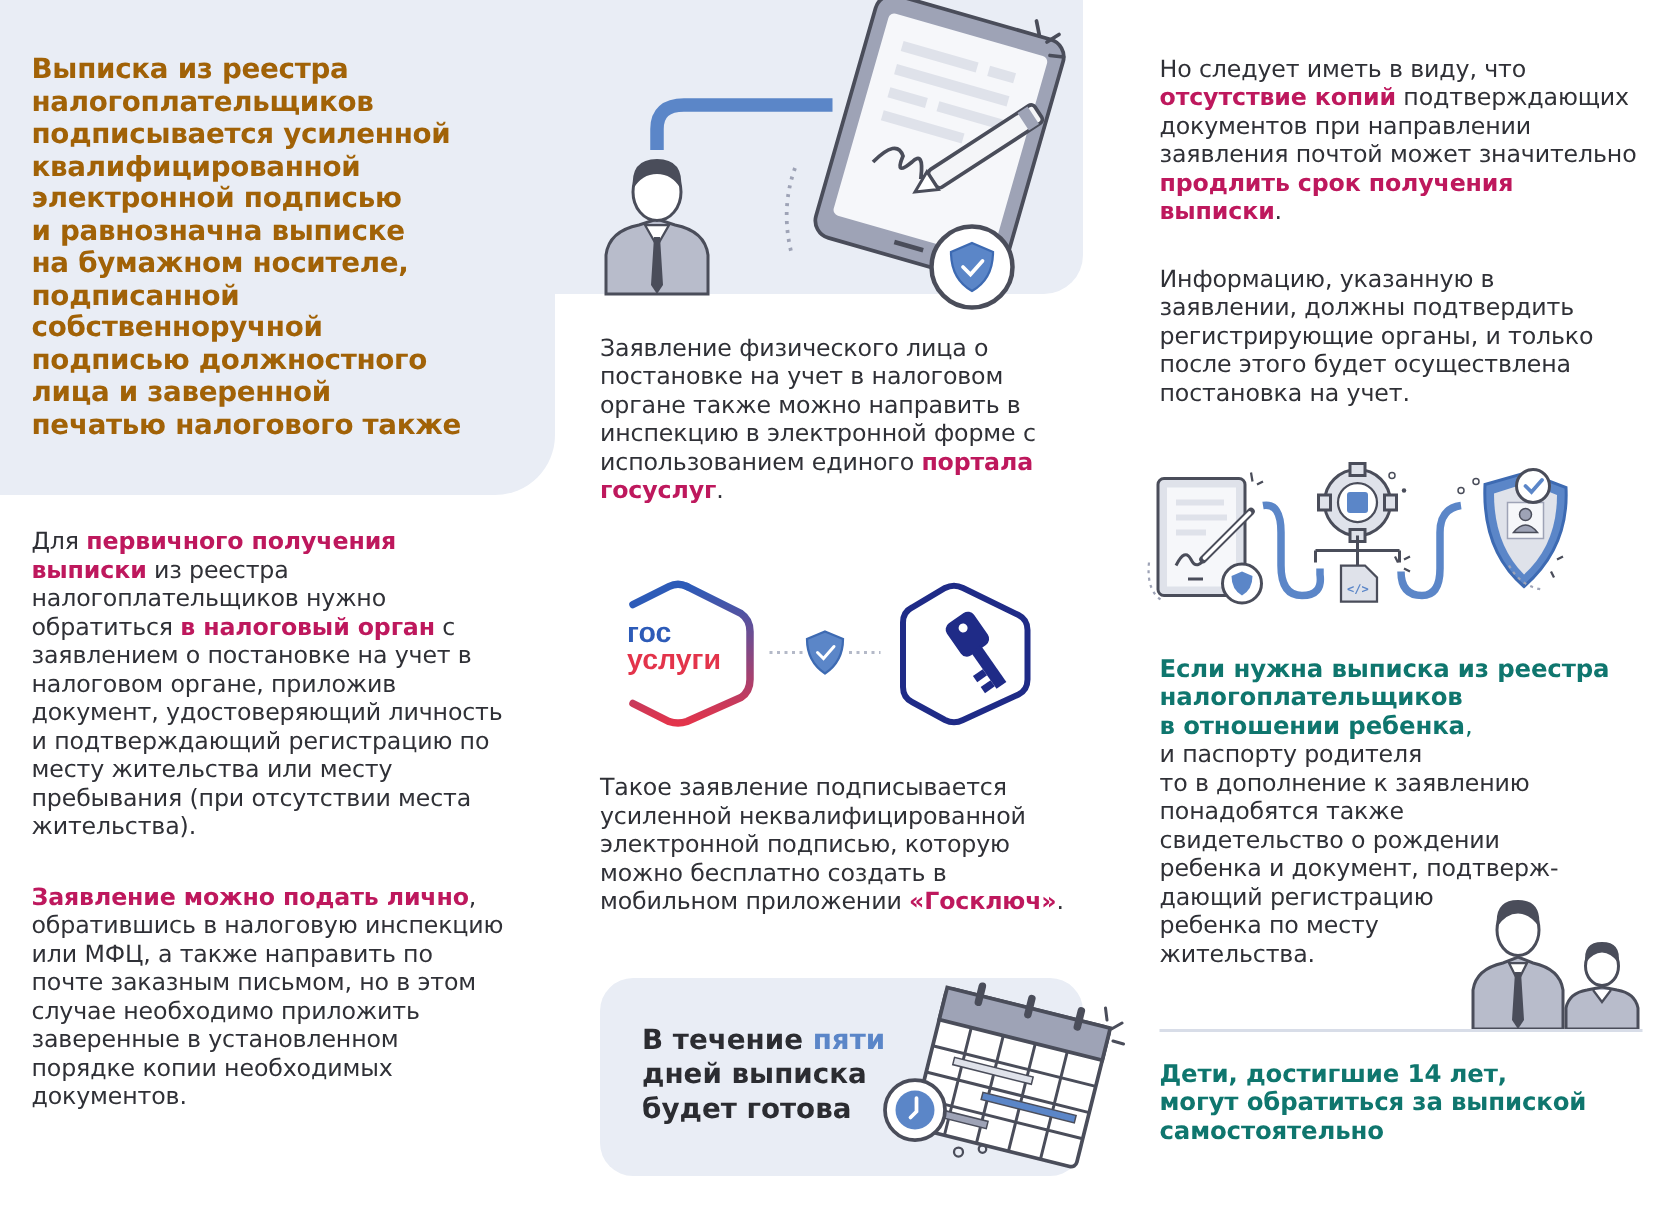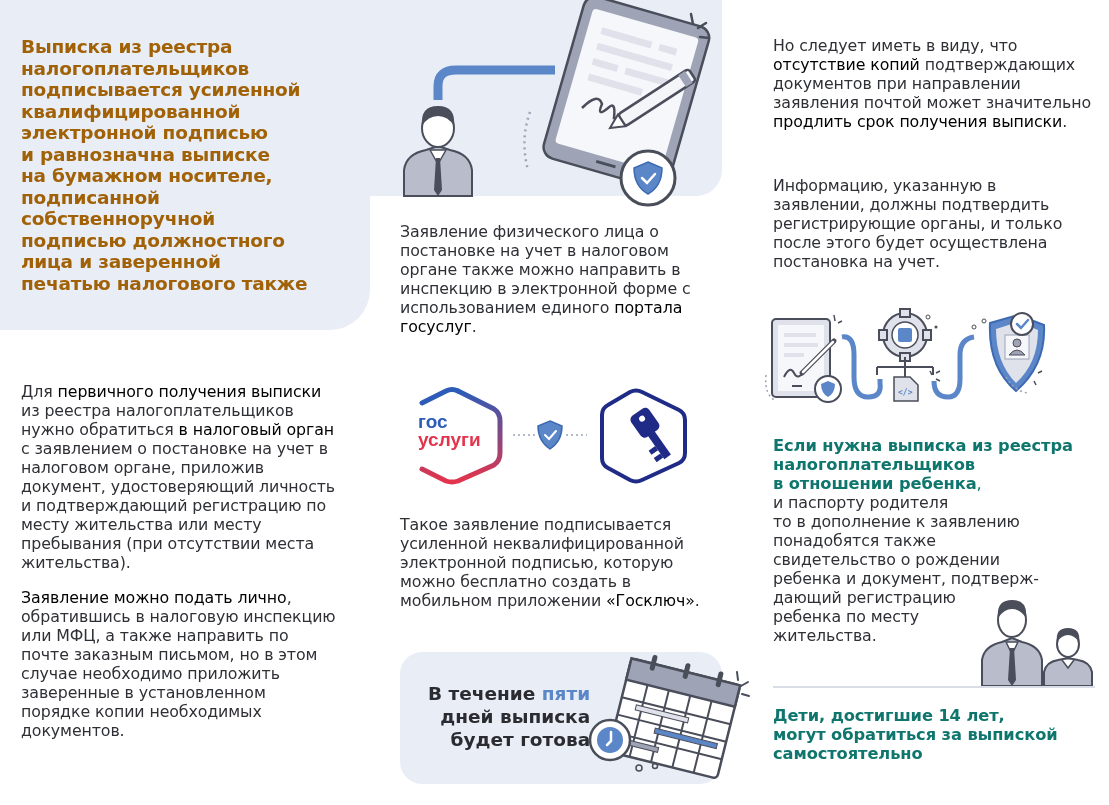--- a/index.html
+++ b/index.html
@@ -6,26 +6,26 @@
   html, body { width: 1109px; height: 805px; overflow: hidden; background: #ffffff; }
   body { position: relative; font-family: "DejaVu Sans", sans-serif; color: #2c2d33; }
 
   .panel-bg { position: absolute; background: #e9edf5; }
   #left-top-bg { left: 0; top: 0; width: 370px; height: 330px; border-bottom-right-radius: 40px; }
   #mid-top-bg { left: 370px; top: 0; width: 352px; height: 196px; border-bottom-right-radius: 26px; }
   #mid-text-card { position: absolute; left: 370px; top: 196px; width: 370px; height: 180px; background: #ffffff; border-top-left-radius: 36px; }
   .thin-divider { position: absolute; background: #d8dde8; }
 
   .txt { position: absolute; font-size: 15.8px; line-height: 19px; letter-spacing: -0.1px; color: #2f3036; }
-  .txt b { font-weight: normal; color: #000000; }
+  .txt b { font-weight: bold; color: #be185d; }
   .heading { font-weight: bold; font-size: 18.5px; line-height: 21.5px; color: #a16207; letter-spacing: -0.2px; }
   .bold-block { font-weight: bold; font-size: 16.3px; line-height: 19px; color: #0f766e; }
 
   #five-days-card { position: absolute; left: 400px; top: 652px; width: 322px; height: 132px; background: #e9edf5; border-radius: 22px; }
-  #five-days-text { position: absolute; left: 28px; top: 30px; font-weight: bold; font-size: 18.5px; line-height: 23px; color: #2b2c31; text-align: right; }
+  #five-days-text { position: absolute; left: 28px; top: 30px; font-weight: bold; font-size: 18.5px; line-height: 23px; color: #2b2c31; }
   #five-days-text .accent { color: #5b86c8; }
 
   svg { position: absolute; overflow: visible; }
   .para { display: block; }
 </style>
 </head>
 <body>
 
 <div id="left-top-bg" class="panel-bg"></div>
 <div id="mid-top-bg" class="panel-bg"></div>
@@ -39,21 +39,21 @@
   <span class="para">электронной подписью</span>
   <span class="para">и равнозначна выписке</span>
   <span class="para">на бумажном носителе,</span>
   <span class="para">подписанной</span>
   <span class="para">собственноручной</span>
   <span class="para">подписью должностного</span>
   <span class="para">лица и заверенной</span>
   <span class="para">печатью налогового также</span>
 </div>
 
-<div class="txt" style="left:21px; top:351px; width:318px;margin-top:31px;">
+<div class="txt" style="left:21px; top:351px; width:318px;">
   <span>Для </span><b>первичного получения выписки</b><span> из реестра налогоплательщиков нужно обратиться </span><b>в налоговый орган</b><span> с заявлением о постановке на учет в налоговом органе, приложив документ, удостоверяющий личность и подтверждающий регистрацию по месту жительства или месту пребывания (при отсутствии места жительства).</span>
 </div>
 
 <div class="txt" style="left:21px; top:588px; width:318px;">
   <b>Заявление можно подать лично</b><span>, обратившись в налоговую инспекцию или МФЦ, а также направить по почте заказным письмом, но в этом случае необходимо приложить заверенные в установленном порядке копии необходимых документов.</span>
 </div>
 
 <svg style="left:370px; top:0;" width="352" height="210" viewBox="0 0 352 210">
 
   <path d="M68 100 V 86 Q 68 70 86 70 H 185" fill="none" stroke="#5b86c8" stroke-width="9" stroke-linecap="butt"></path>

